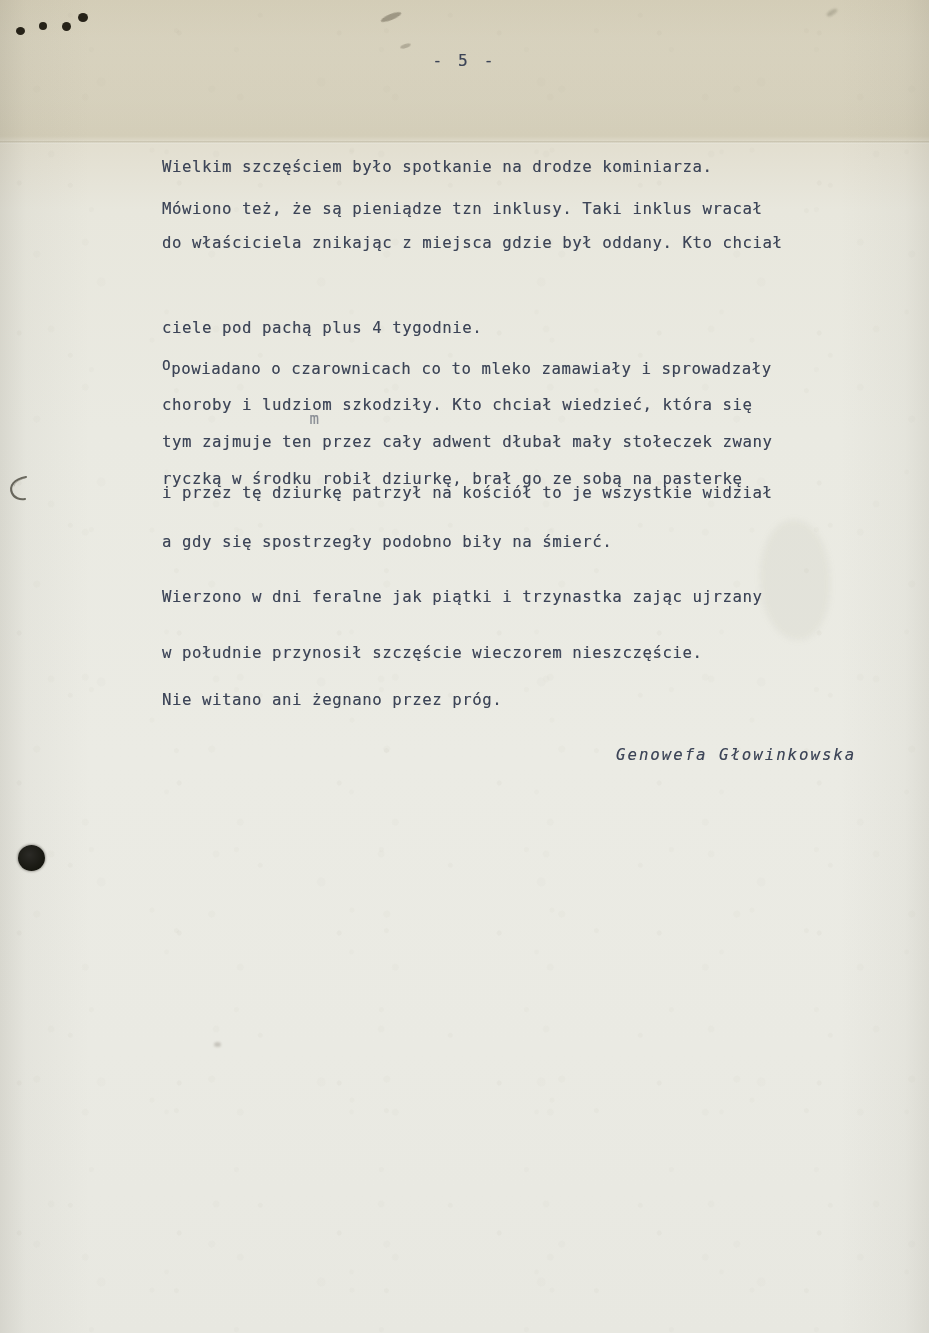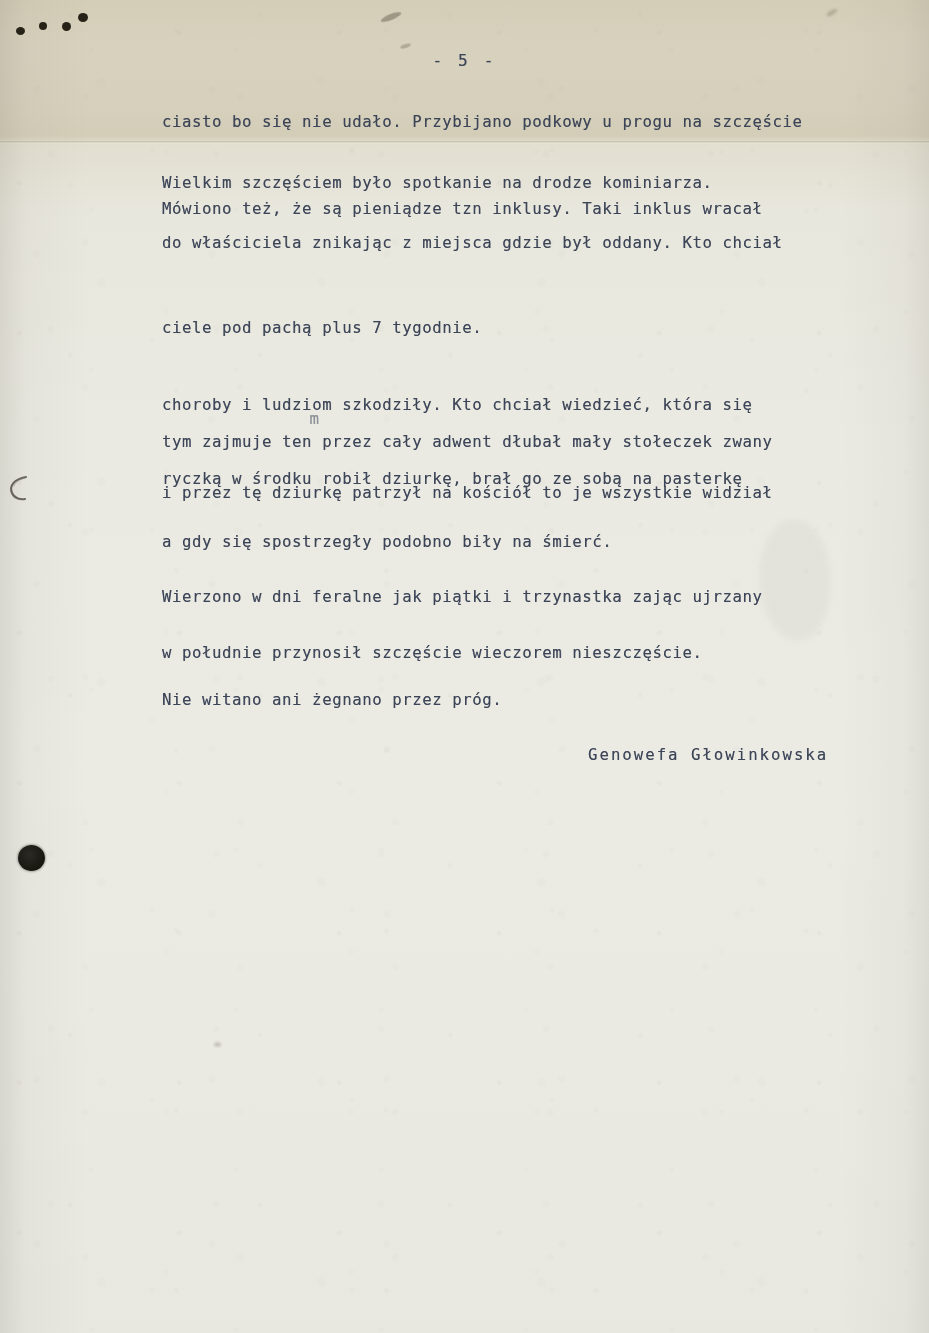--- a/index.html
+++ b/index.html
@@ -112,23 +112,24 @@
     top: 51px;
     text-align: center;
     letter-spacing: 3.2px;
     font-size: 16px;
   }
 
   .body-line { left: 162px; }
 
   
   #signature {
-    left: 588px;
+    left: 616px;
     top: 746px;
     letter-spacing: 2.05px;
+    font-style: italic;
   }
 
   
   .raised-cap {
     display: inline-block;
     position: relative;
     top: -4px;
     font-size: 14.2px;
   }
   
@@ -209,26 +210,26 @@
 
 <div id="page">
 
   <div id="top-band"></div>
   <div id="crease"></div>
   <div id="grain"></div>
   <div id="vignette"></div>
 
   <div class="typed" id="page-number">- 5 -</div>
 
-  <div class="typed body-line" style="top:113px">ciasto bo się nie udało. Przybijano podkowy u progu na szczęście</div>
-  <div class="typed body-line" style="top:174px">Wielkim szczęściem było spotkanie na drodze kominiarza.</div>
+  <div class="typed body-line" style="top:158px">Wielkim szczęściem było spotkanie na drodze kominiarza.</div>
   <div class="typed body-line" style="top:200px">Mówiono też, że są pieniądze tzn inklusy. Taki inklus wracał</div>
   <div class="typed body-line" style="top:234px">do właściciela znikając z miejsca gdzie był oddany. Kto chciał</div>
-  <div class="typed body-line" style="top:319px">ciele pod pachą plus 7 tygodnie.</div>
-
+  <div class="typed body-line" style="top:319px">ciele pod pachą plus 4 tygodnie.</div>
+
+  <div class="typed body-line" style="top:360px"><span class="raised-cap">O</span><span>powiadano o czarownicach co to mleko zamawiały i sprowadzały</span></div>
 
   <div class="typed body-line" style="top:396px"><span>choroby i ludzi</span><span class="overstrike"></span><span>om szkodziły. Kto chciał wiedzieć, która się</span></div>
 
   <div class="typed body-line" style="top:433px">tym zajmuje ten przez cały adwent dłubał mały stołeczek zwany</div>
   <div class="typed body-line" style="top:470px">ryczką w środku robił dziurkę, brał go ze sobą na pasterkę</div>
   <div class="typed body-line" style="top:484px">i przez tę dziurkę patrzył na kościół to je wszystkie widział</div>
   <div class="typed body-line" style="top:533px">a gdy się spostrzegły podobno biły na śmierć.</div>
   <div class="typed body-line" style="top:588px">Wierzono w dni feralne jak piątki i trzynastka zając ujrzany</div>
   <div class="typed body-line" style="top:644px">w południe przynosił szczęście wieczorem nieszczęście.</div>
   <div class="typed body-line" style="top:691px">Nie witano ani żegnano przez próg.</div>

